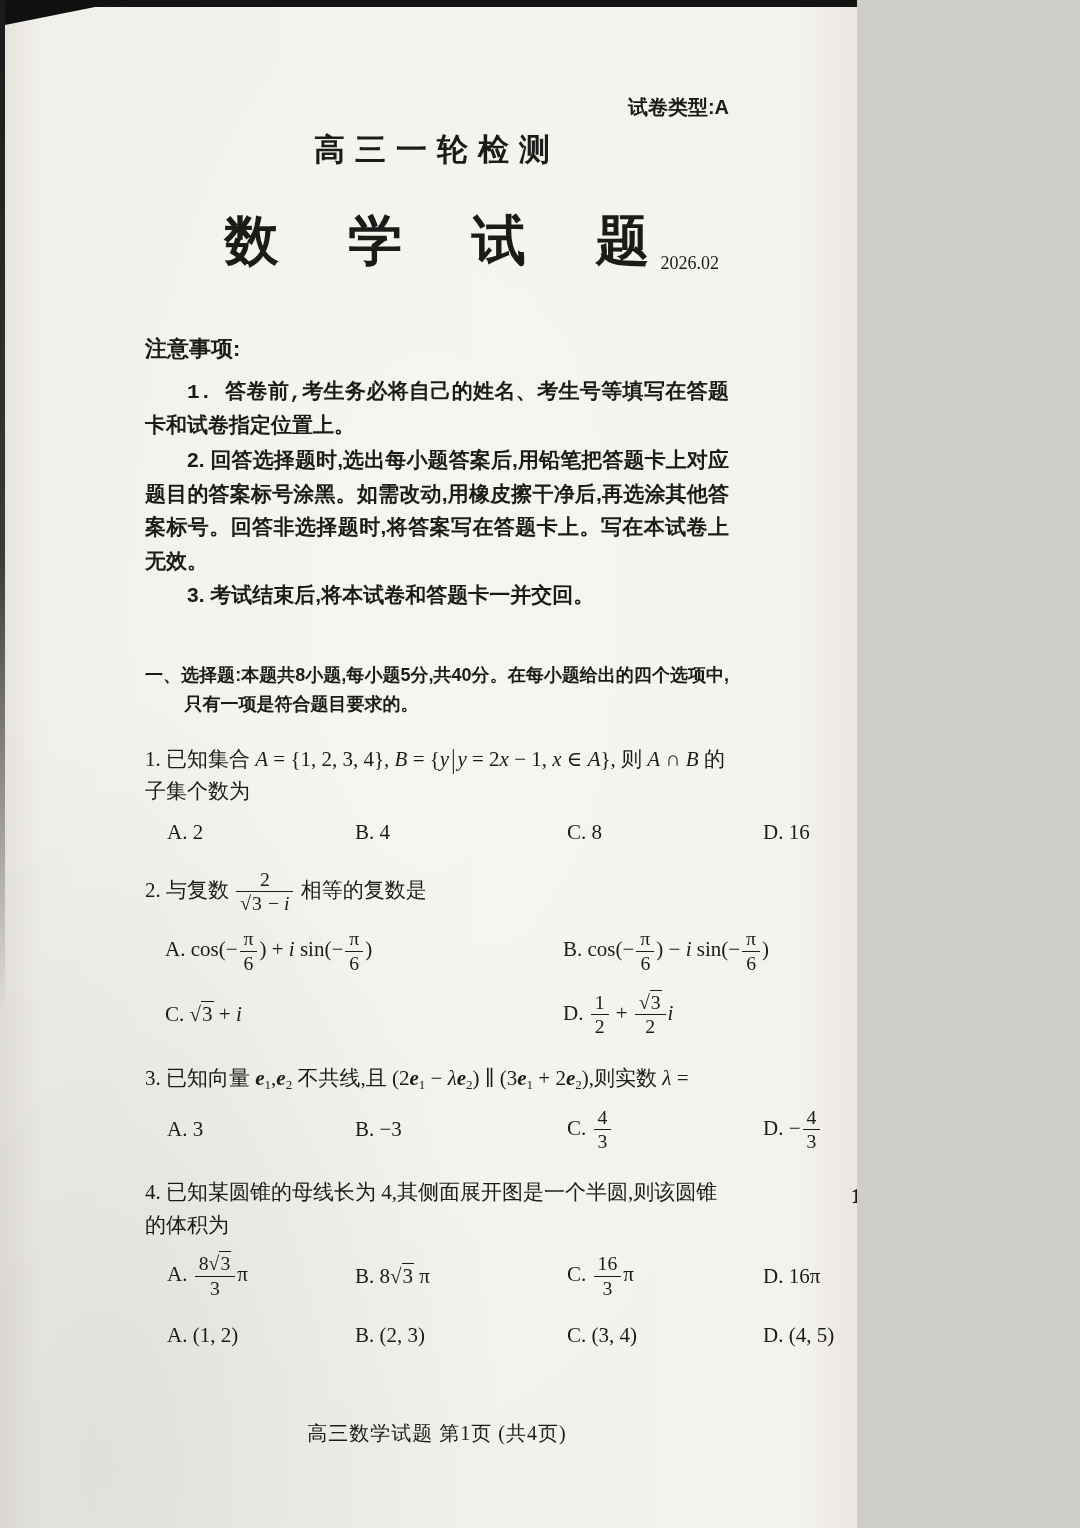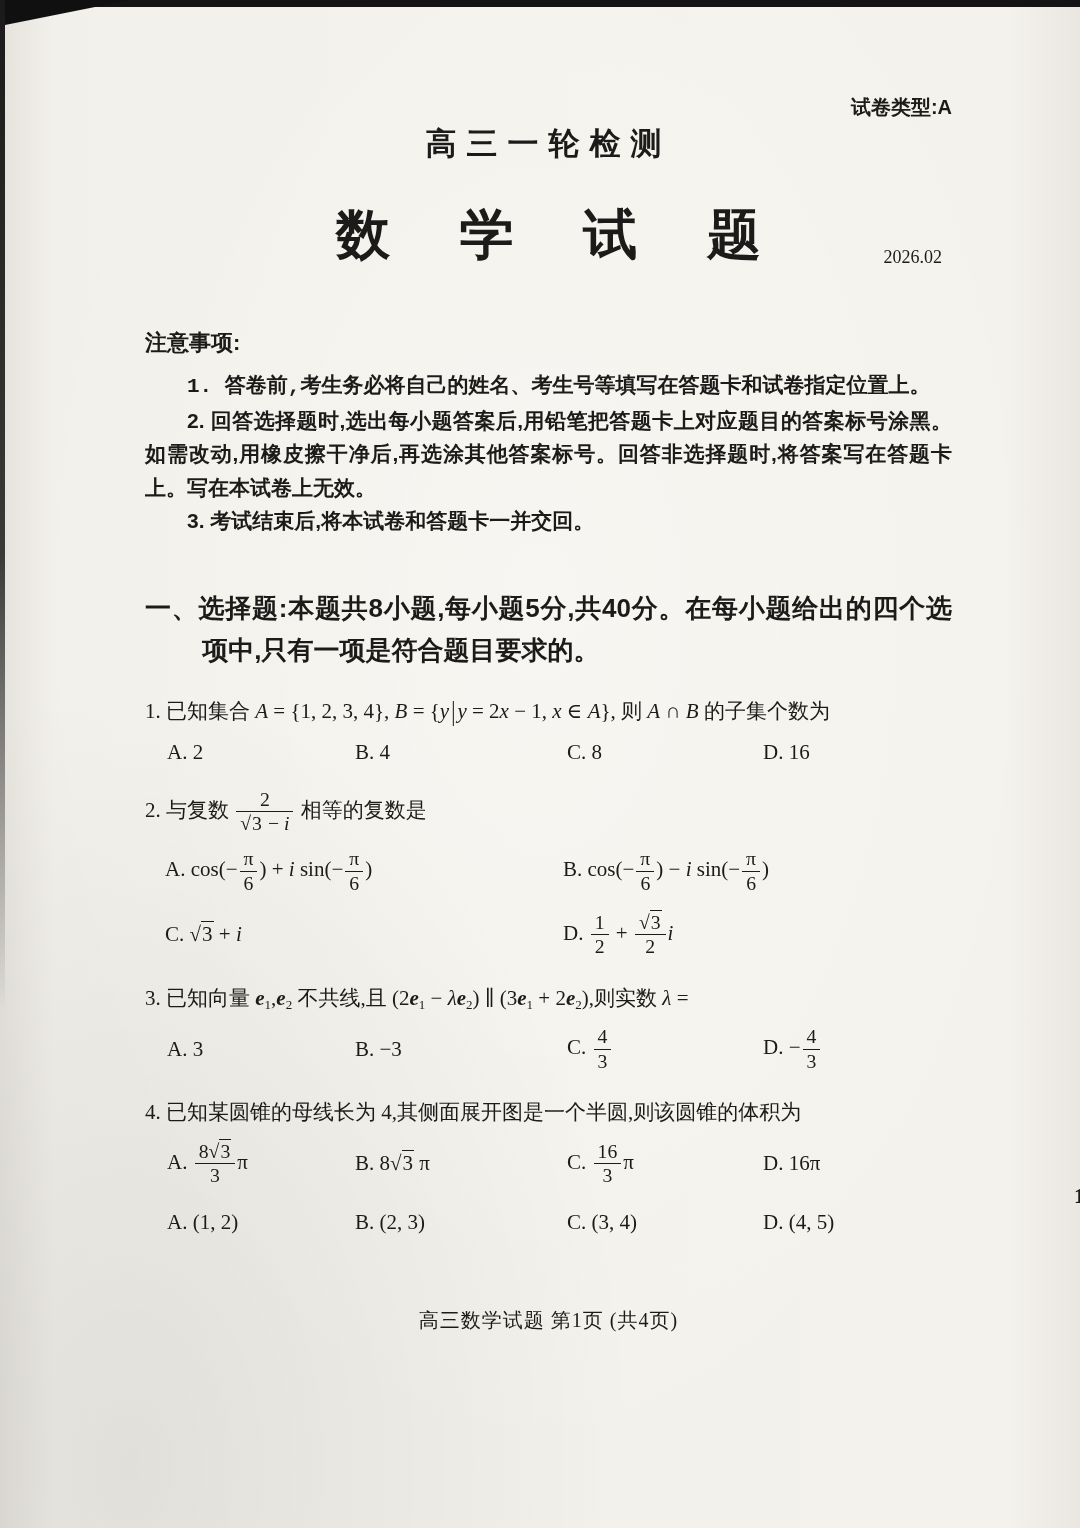--- a/index.html
+++ b/index.html
@@ -4,49 +4,49 @@
 <style>
   * { margin:0; padding:0; box-sizing:border-box; }
   body {
     width:1080px;
     font-family:"Liberation Serif","DejaVu Serif",serif;
     color:#1c1b19;
     background:#cfcdc8;
   }
   .page {
     position:relative;
-    width:1080px; height:1528px;
+    width:857px; height:1528px;
     overflow:hidden;
     background:
       radial-gradient(ellipse at 12% 96%, rgba(0,0,0,0.07), transparent 38%),
       radial-gradient(ellipse at 50% 40%, rgba(255,255,255,0.35), transparent 70%),
       linear-gradient(90deg, #e4e2db 0, #f2f0ea 5%, #f4f2ec 93%, #e9e7e0 100%),
       #f2f0ea;
   }
   .scan-top { position:absolute; top:0; left:0; width:100%; height:7px; background:#141414; }
   .scan-corner { position:absolute; top:0; left:0; width:130px; height:26px; background:#101010;
     clip-path:polygon(0 0,100% 0,0 100%); }
   .scan-left { position:absolute; top:0; left:0; width:5px; height:1010px;
     background:linear-gradient(180deg,#1a1a1a 0%, #3a3a38 55%, rgba(40,40,40,0) 100%); }
   .content { position:relative; padding:0 128px 0 145px; }
 
   .paper-type { margin-top:94px; text-align:right; font-weight:bold; font-size:20px;
     font-family:"Liberation Sans","DejaVu Sans",sans-serif; }
-  .exam-round { margin-top:2px; text-align:center; font-weight:bold; font-size:31px; letter-spacing:10px; }
+  .exam-round { margin-top:8px; text-align:center; font-weight:bold; font-size:31px; letter-spacing:10px; }
   .title-row { position:relative; margin-top:34px; }
   .exam-title { text-align:center; font-weight:bold; font-size:54px; letter-spacing:0.52em; text-indent:0.52em; }
   .exam-date { position:absolute; right:10px; bottom:4px; font-size:18px; }
 
   .notice-heading { margin-top:56px; font-weight:bold; font-size:22px;
     font-family:"Liberation Sans","DejaVu Sans",sans-serif; }
   .notice p { font-size:21px; line-height:1.6; text-indent:2em; text-align:justify;
     font-weight:bold; font-family:"Liberation Sans","DejaVu Sans",sans-serif; }
   .notice p.n1 { margin-top:12px;font-family:Liberation Mono, monospace; }
 
-  .section-heading { margin-top:50px; font-weight:bold; font-size:26px; line-height:1.6;
+  .section-heading { margin-top:50px; font-weight:bold; font-size:18px; line-height:1.6;
     padding-left:2.2em; text-indent:-2.2em; text-align:justify;
     font-family:"Liberation Sans","DejaVu Sans",sans-serif; }
 
   .question { margin-top:24px; font-size:21px; }
   .stem { line-height:1.55; }
   .opts { display:grid; grid-template-columns:188px 212px 196px auto;
     padding-left:22px; margin-top:12px; align-items:center; }
   .opts2 { display:grid; grid-template-columns:398px auto;
     padding-left:20px; margin-top:14px; row-gap:18px; align-items:center; }
   .opt { white-space:nowrap; }

